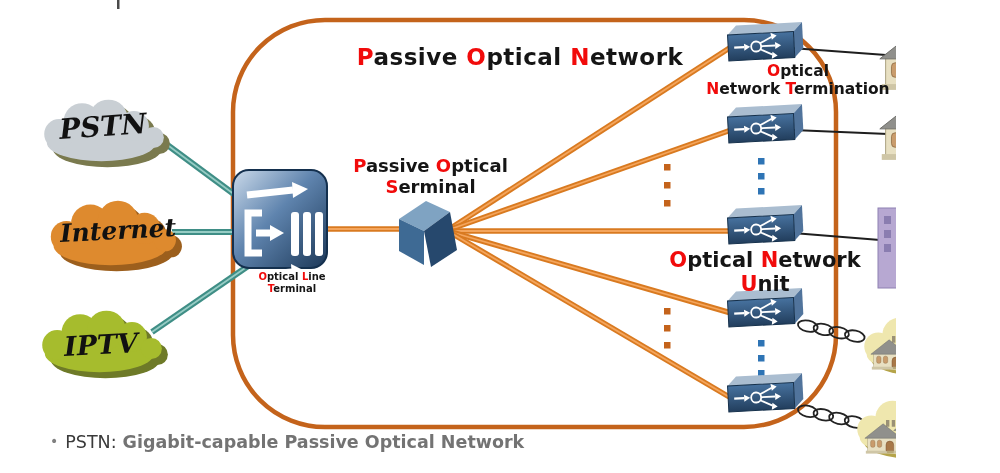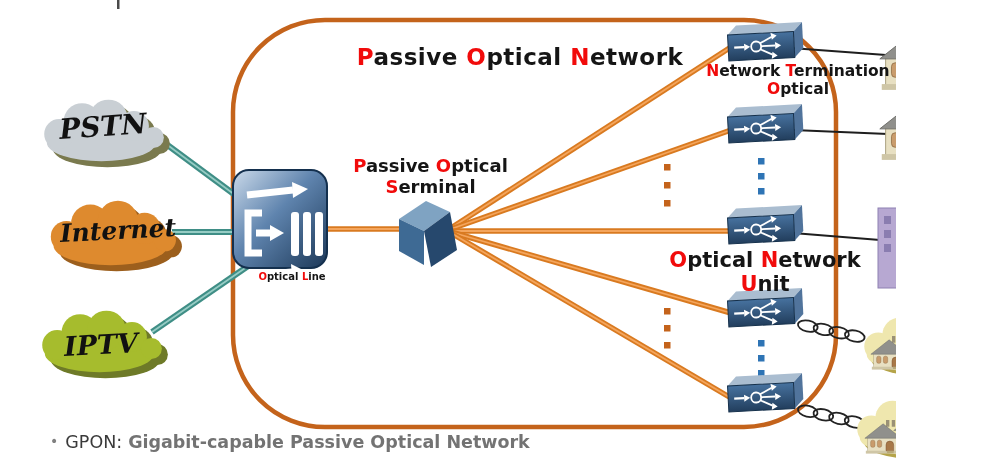--- a/index.html
+++ b/index.html
@@ -242,33 +242,34 @@
 
   <div class="lbl title"><span style="color: rgb(241, 11, 11);">P</span><span>assive </span><span style="color: rgb(241, 11, 11);">O</span><span>ptical </span><span style="color: rgb(241, 11, 11);">N</span><span>etwork</span></div>
 
   <div class="lbl splitter-lbl">
     <div><span style="color: rgb(241, 11, 11);">P</span><span>assive </span><span style="color: rgb(241, 11, 11);">O</span><span>ptical</span></div>
     <div><span style="color: rgb(241, 11, 11);">S</span><span>erminal</span></div>
   </div>
 
   <div class="lbl olt-lbl">
     <div><span style="color: rgb(241, 11, 11);">O</span><span>ptical </span><span style="color: rgb(241, 11, 11);">L</span><span>ine</span></div>
+    <div><span style="color: rgb(241, 11, 11);">T</span><span>erminal</span></div>
   </div>
 
   <div class="lbl ont-lbl">
+    <div><span style="color: rgb(241, 11, 11);">O</span><span>ptical</span></div>
     <div><span style="color: rgb(241, 11, 11);">N</span><span>etwork </span><span style="color: rgb(241, 11, 11);">T</span><span>ermination</span></div>
-    <div><span style="color: rgb(241, 11, 11);">O</span><span>ptical</span></div>
   </div>
 
   <div class="lbl onu-lbl">
     <div><span style="color: rgb(241, 11, 11);">O</span><span>ptical </span><span style="color: rgb(241, 11, 11);">N</span><span>etwork</span></div>
     <div><span style="color: rgb(241, 11, 11);">U</span><span>nit</span></div>
   </div>
 
   <div class="cloud-txt pstn-txt">PSTN</div>
   <div class="cloud-txt internet-txt">Internet</div>
   <div class="cloud-txt iptv-txt">IPTV</div>
 
   <div class="caption">
-    <span class="bullet">•</span><span class="term">GPON:</span><span class="def">Gigabit-capable Passive Optical Network</span>
+    <span class="bullet">•</span><span class="term">PSTN:</span><span class="def">Gigabit-capable Passive Optical Network</span>
   </div>
 
 </div>
 
 </body></html>

